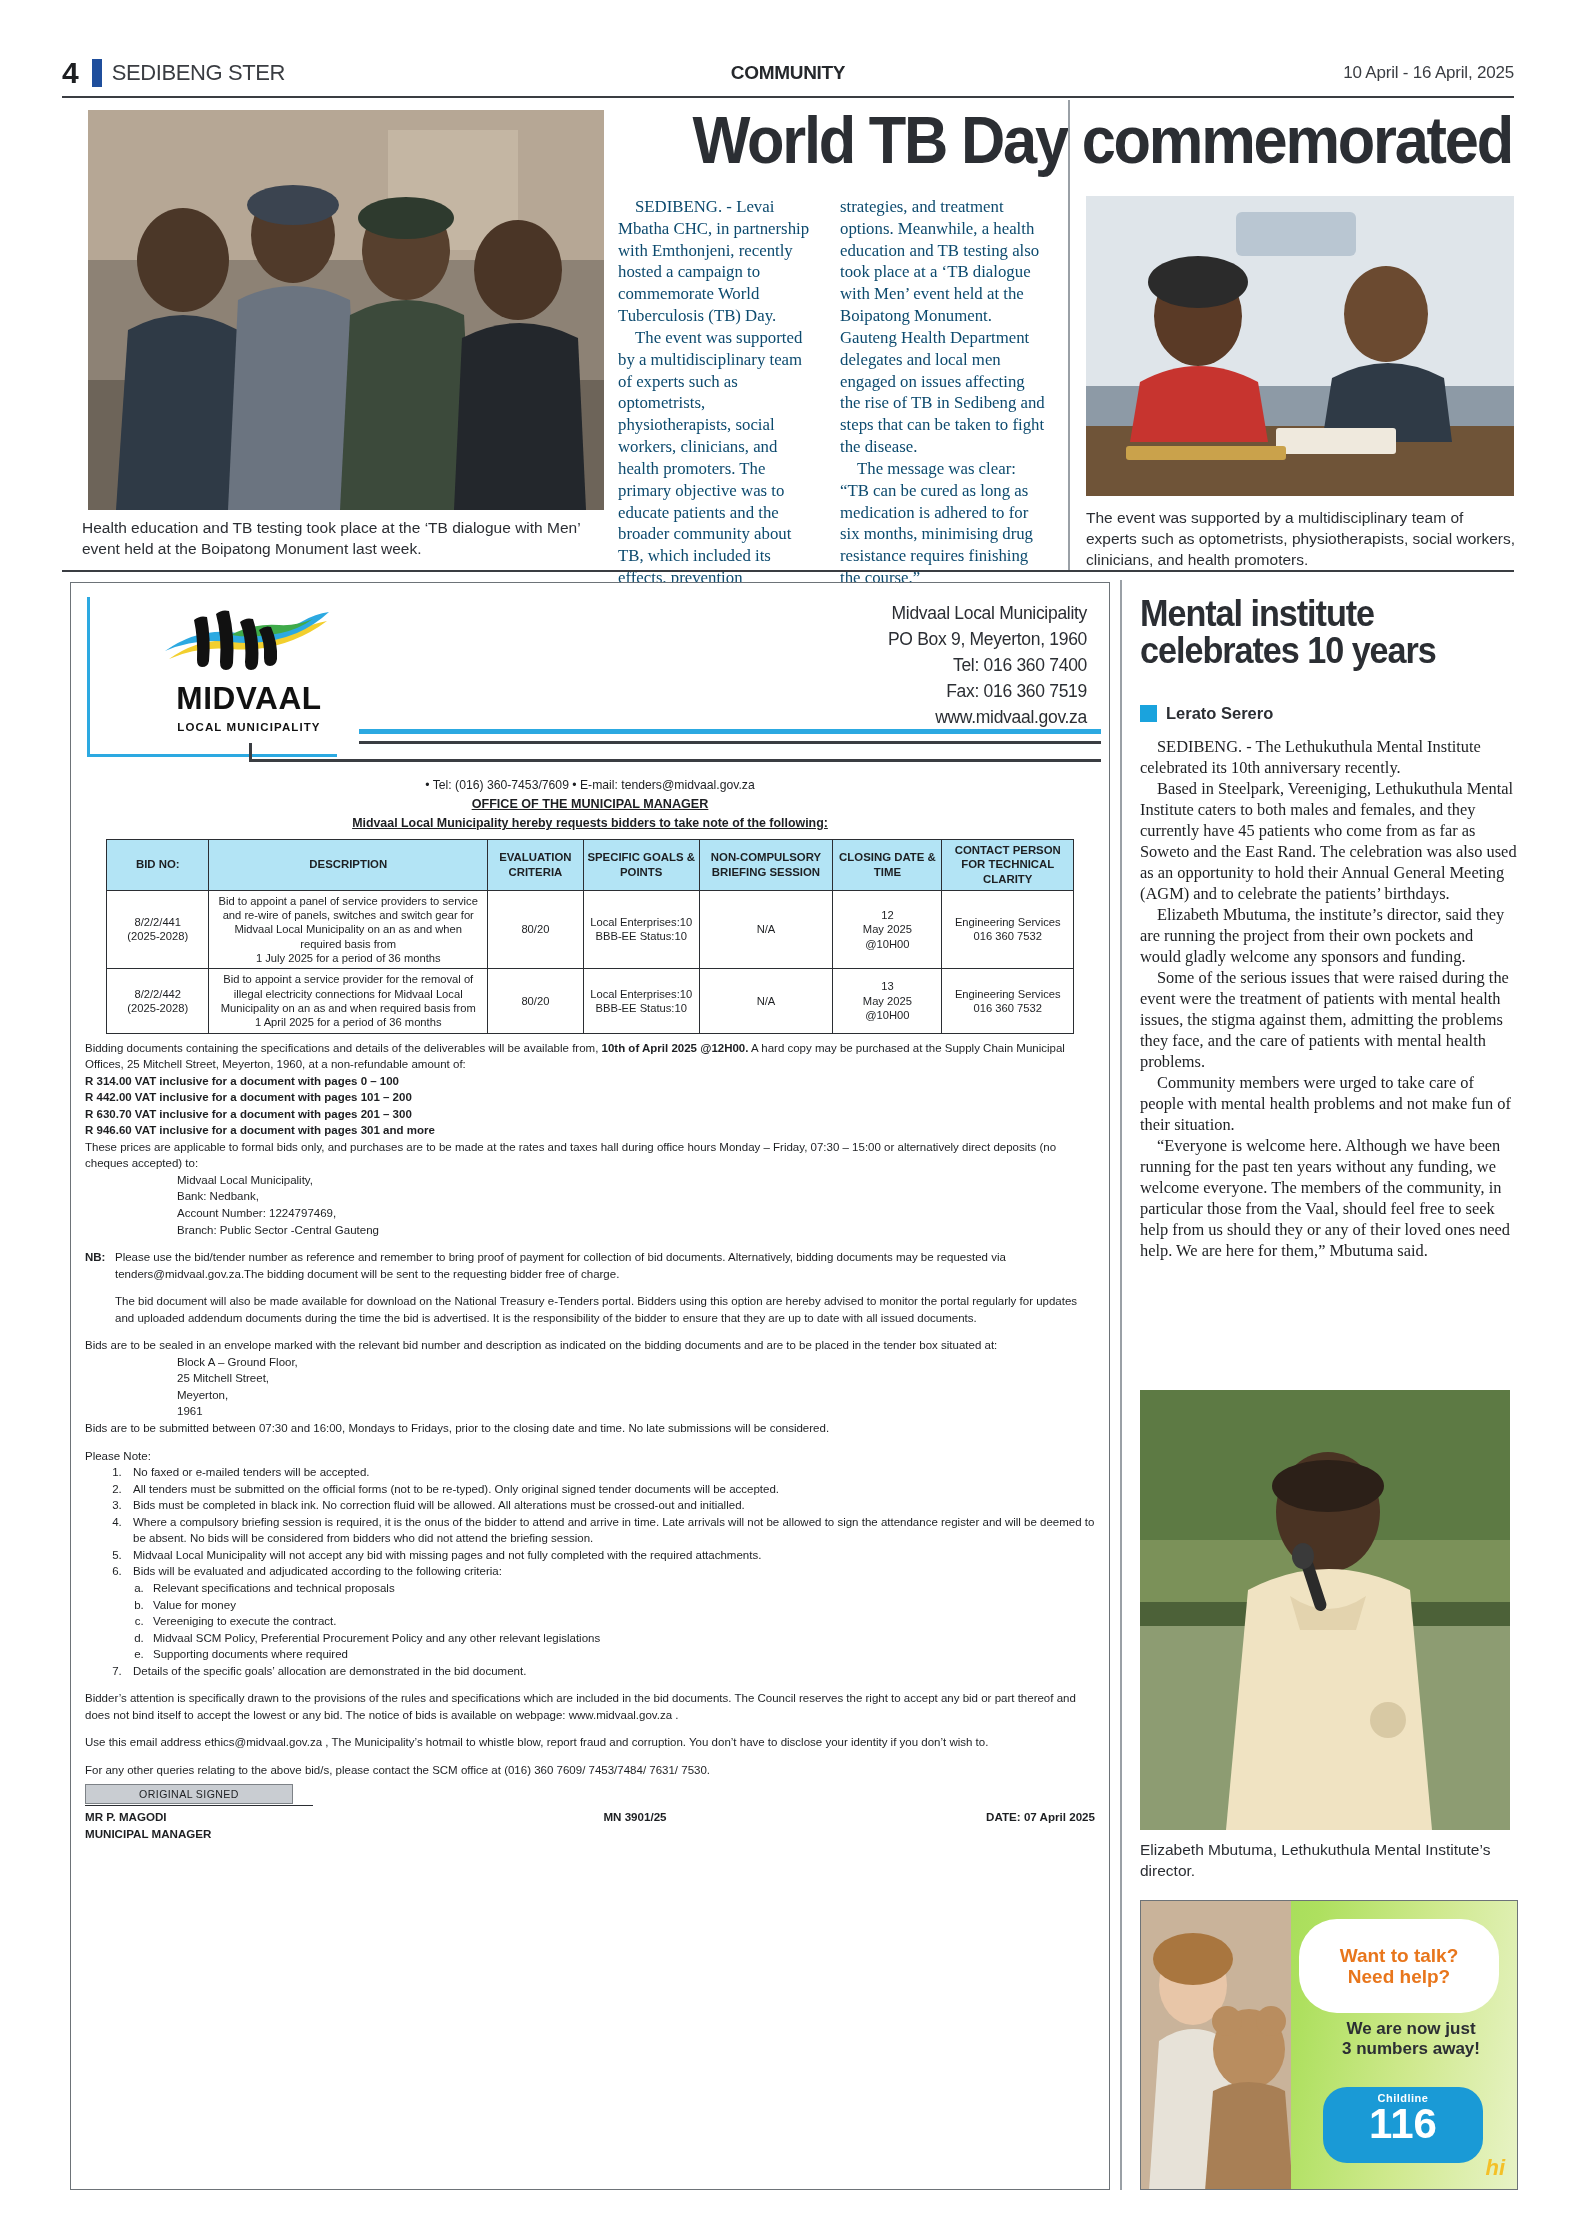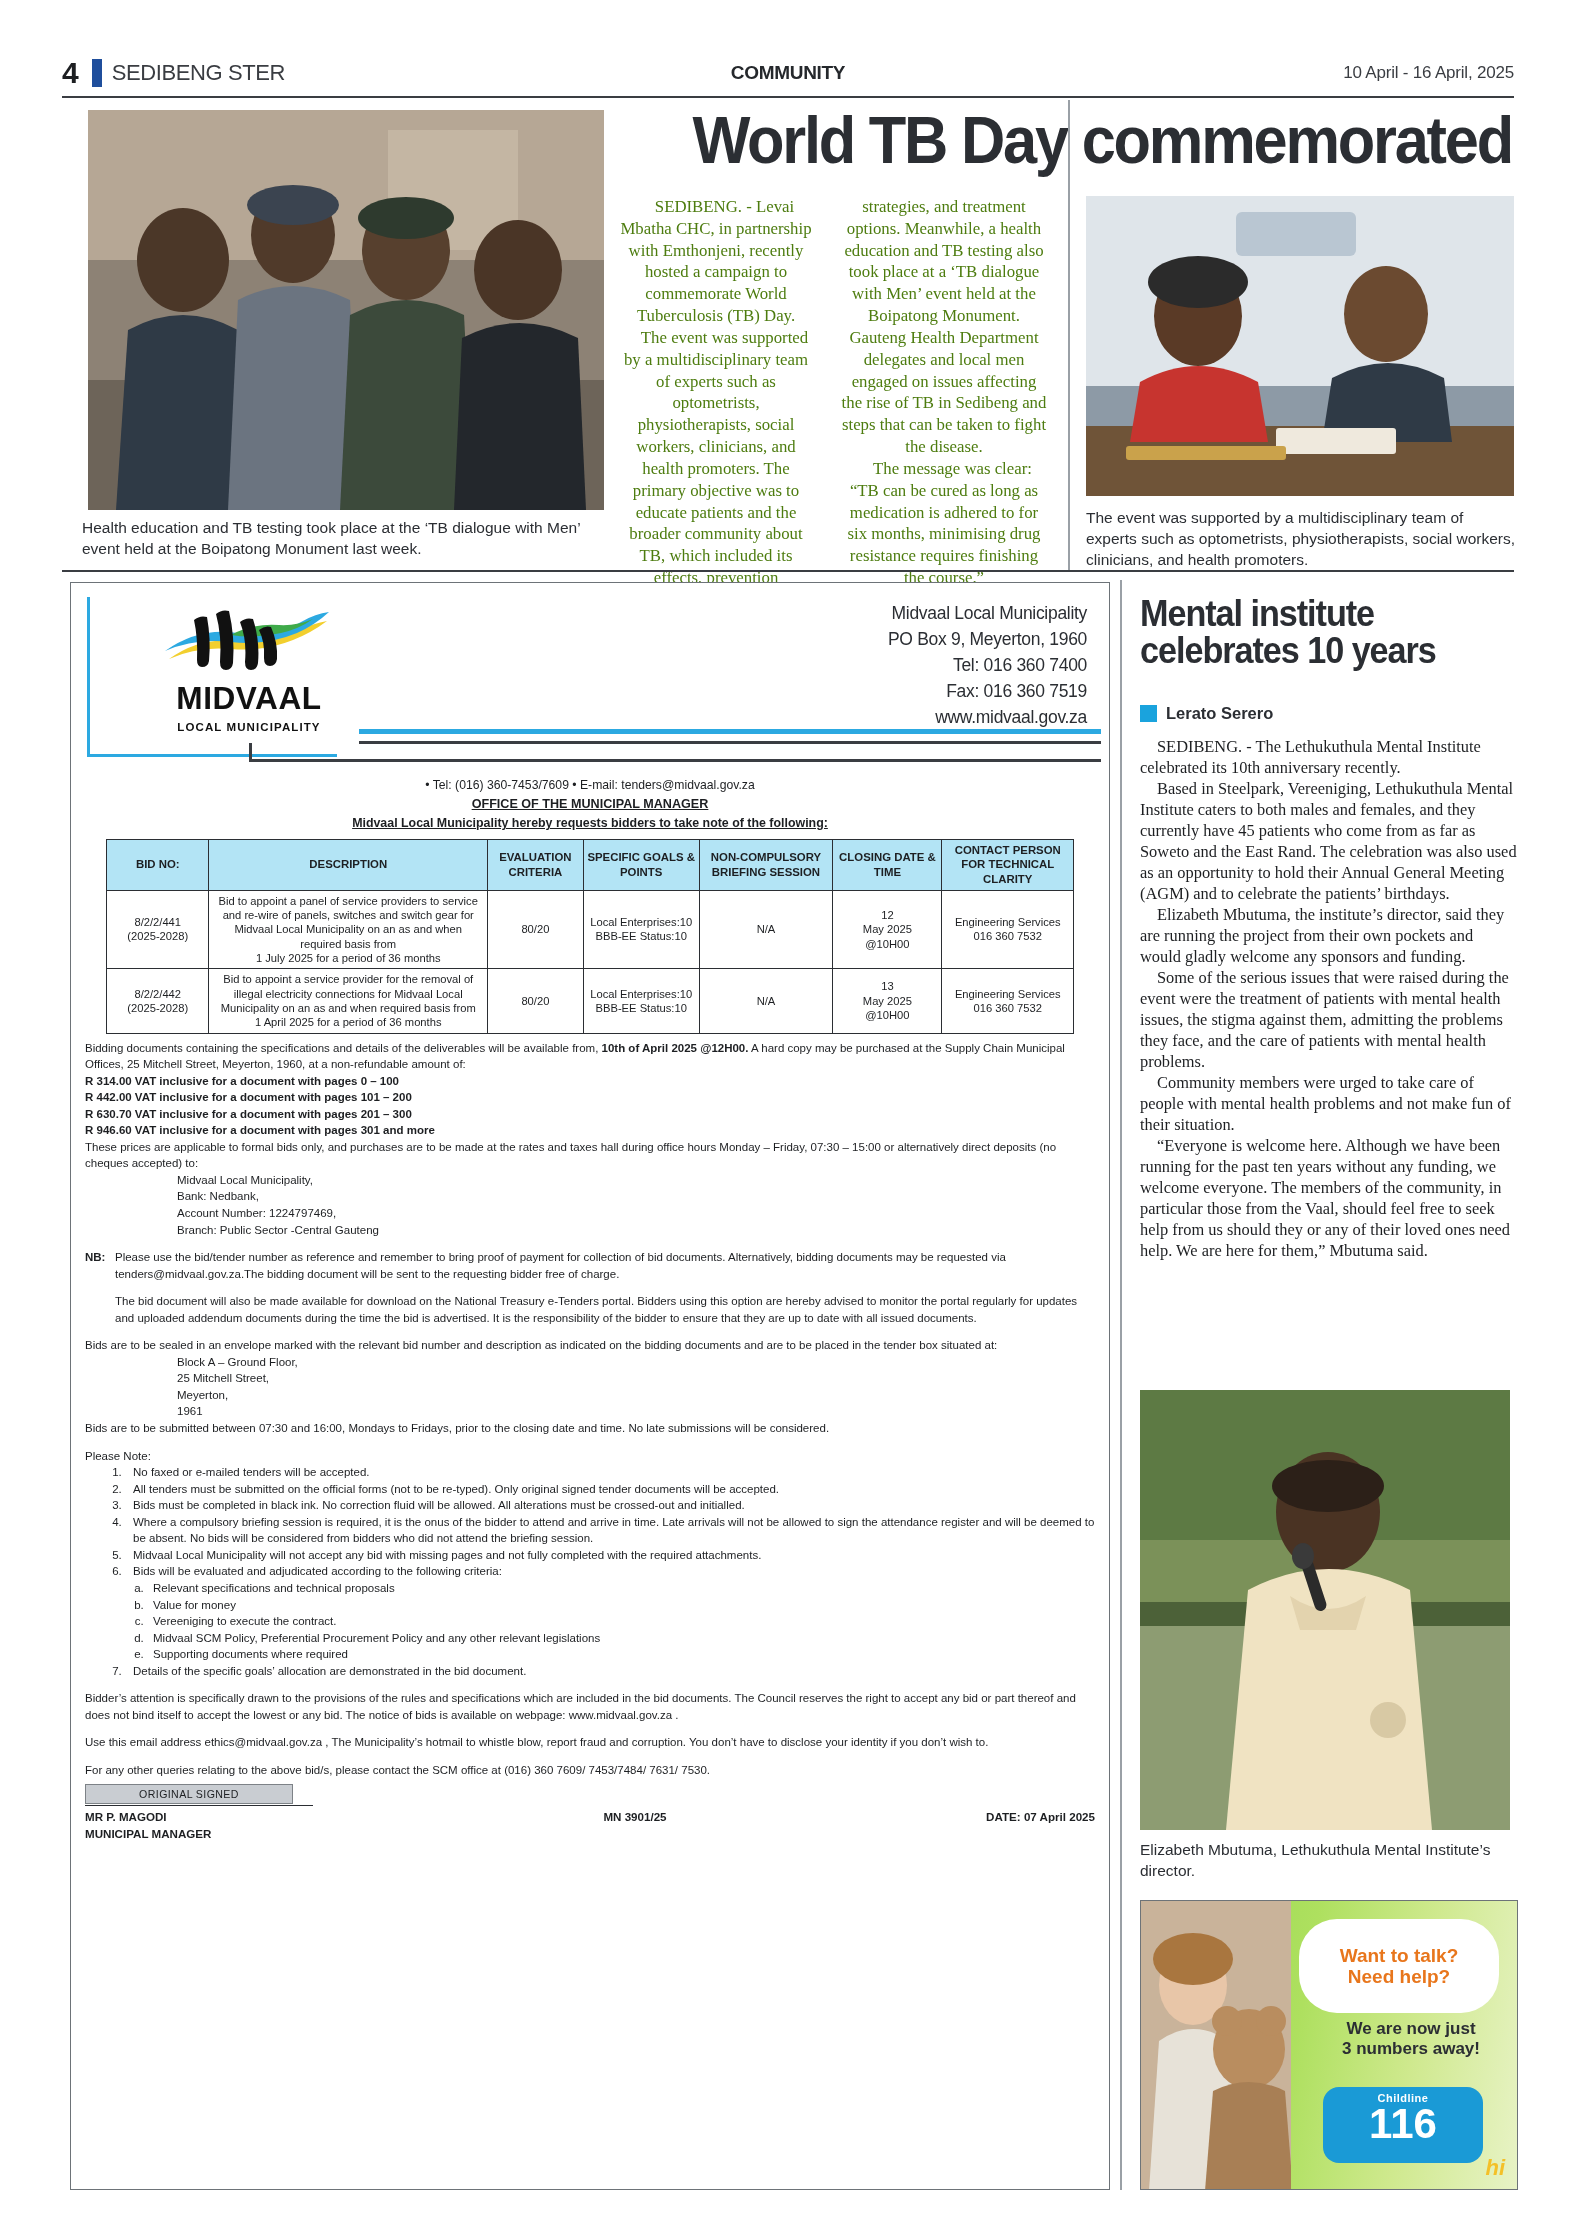--- a/index.html
+++ b/index.html
@@ -56,22 +56,22 @@
 
   .cap {
     position: absolute; font-size: 15.5px; line-height: 1.35; color: #2b2e33;
   }
   #cap-main  { left: 82px;  top: 518px; width: 540px; }
   #cap-right { left: 1086px; top: 508px; width: 430px; }
 
   .col-text {
     position: absolute;
     font-family: "Liberation Serif", serif;
-    font-size: 16.8px; line-height: 1.30; color: #4d7c0f;
-    text-align: center;
+    font-size: 16.8px; line-height: 1.30; color: #0c4a6e;
+    text-align: left;
   }
   #lead-col1 { left: 618px; top: 196px; width: 196px; }
   #lead-col2 { left: 840px; top: 196px; width: 208px; }
   .col-text p { text-indent: 17px; margin: 0; }
   .col-text p.noind { text-indent: 0; }
 
   
   .rule-mid { position:absolute; left:62px; top:570px; width:1452px; height:2px; background:#3a3d42; }
   .v-div-top { position:absolute; left:1068px; top:100px; width:2px; height:470px; background:#9aa0a6; }
   .v-div-bot { position:absolute; left:1120px; top:580px; width:2px; height:1610px; background:#9aa0a6; }
@@ -193,21 +193,21 @@
     position:absolute; left:158px; top:18px; width:200px; height:94px;
     background:#fff; border-radius:38px;
     display:flex; flex-direction:column; align-items:center; justify-content:center;
   }
   .ad-bubble span { font-size:19px; font-weight:bold; color:#e8761c; line-height:1.12;
     font-family:"Liberation Sans",sans-serif; }
   .ad-line { position:absolute; left:170px; top:118px; width:200px; text-align:center;
     font-size:17px; font-weight:bold; color:#2b2e33; line-height:1.2; }
   .ad-badge {
     position:absolute; left:182px; top:186px; width:160px; height:76px;
-    background:#1a9ad6; border-radius:16px; color:#fff; text-align:center;
+    background:#1a9ad6; border-radius:24px; color:#fff; text-align:center;
   }
   .ad-badge .cl { font-size:11px; font-weight:bold; letter-spacing:.5px; margin-top:5px; }
   .ad-badge .num { font-size:42px; font-weight:bold; line-height:.95; }
   .ad-hi { position:absolute; right:12px; bottom:8px; font-size:22px; font-style:italic;
     font-weight:bold; color:#f4c028; }
 </style>
 </head>
 <body>
 
 <div class="masthead">

